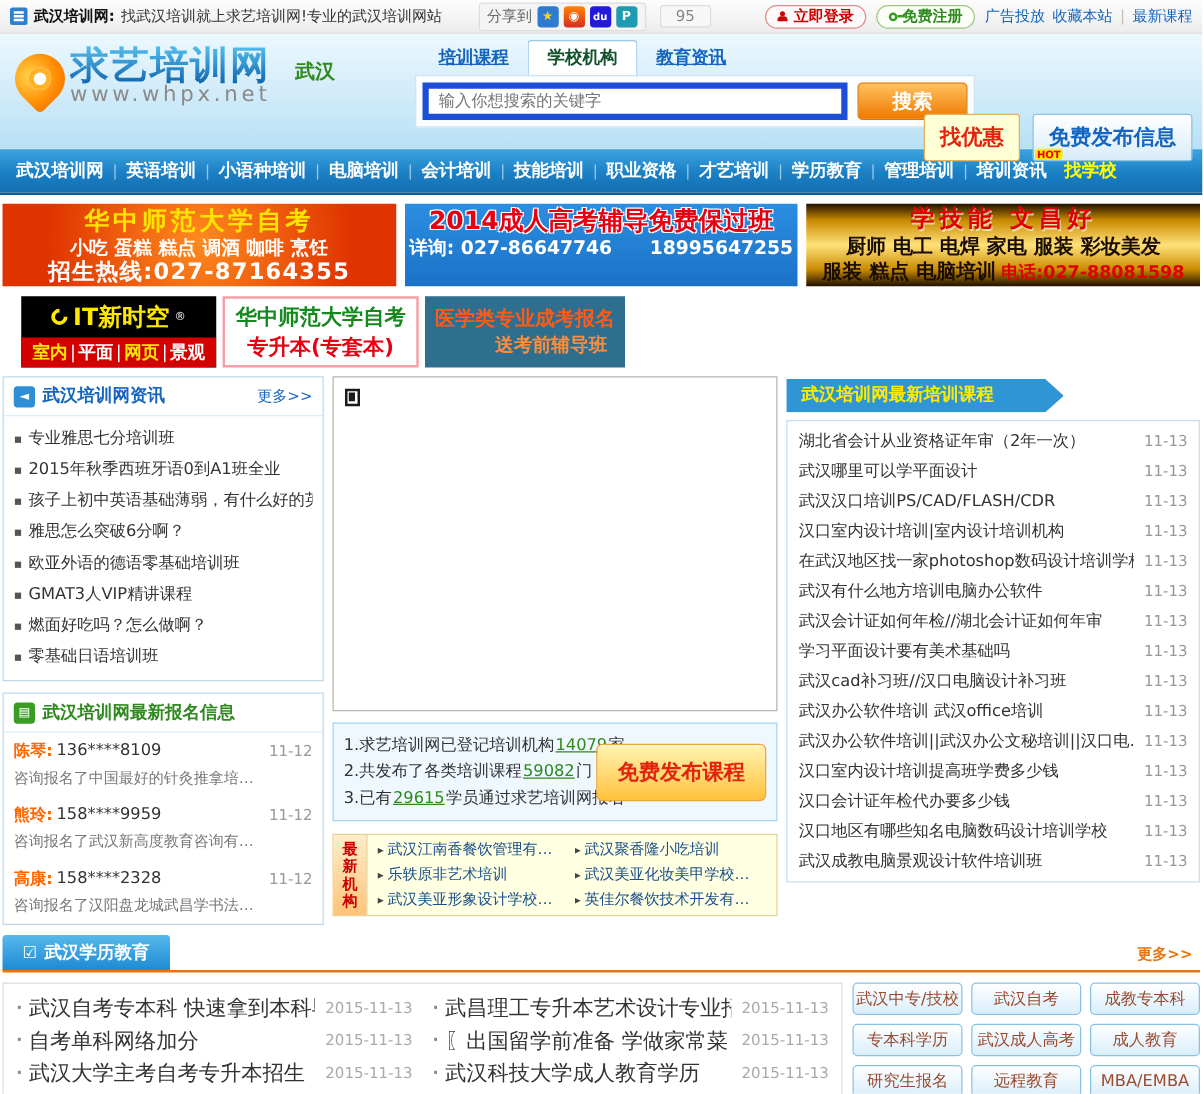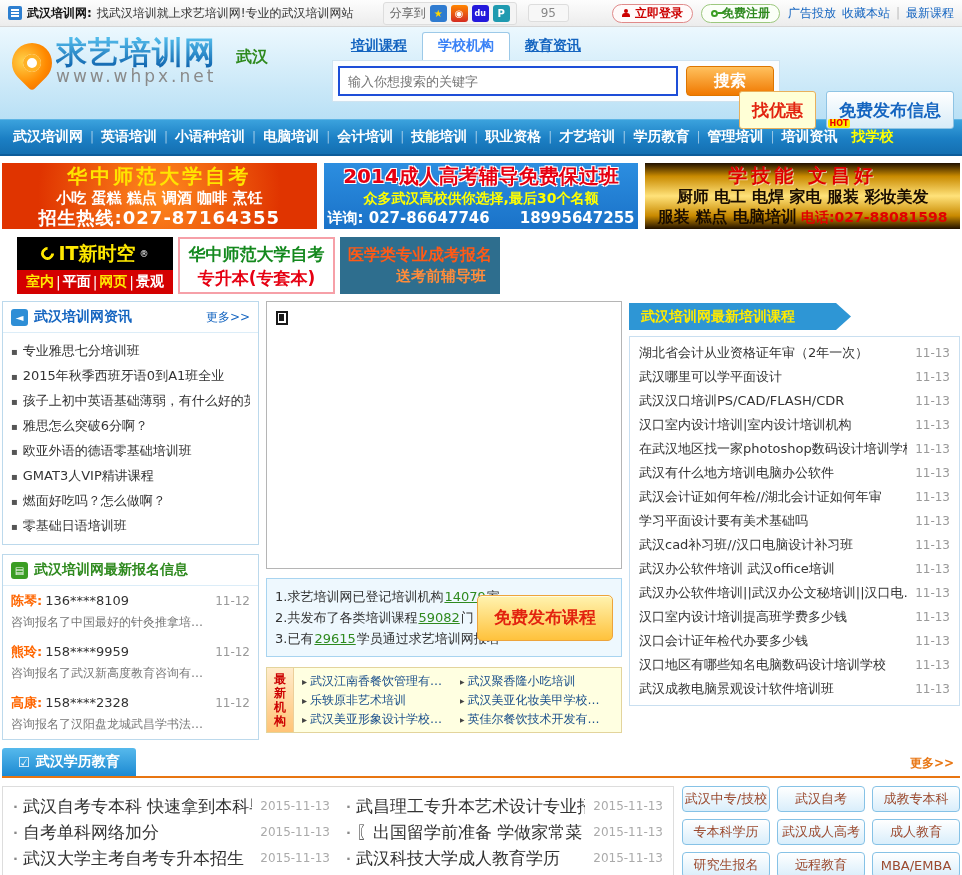--- a/index.html
+++ b/index.html
@@ -48,24 +48,24 @@
                 background:#fff; box-shadow:inset 0 0 0 4px #ffb225; }
   .logo-text { line-height:1; }
   .logo-row { display:flex; align-items:flex-end; gap:20px; }
   .logo-title { font-size:31px; font-weight:bold; letter-spacing:1px;
                 background:linear-gradient(#54bdec,#0f63ad); -webkit-background-clip:text; background-clip:text; color:transparent; }
   .logo-city { color:#2f8a1f; font-weight:bold; font-size:16px; padding-bottom:3px; }
   .logo-url { color:#8a8a8a; font-size:17px; letter-spacing:3px; margin-top:2px; }
   .header-center { position:absolute; left:332px; top:6px; }
   .tabs { display:flex; align-items:flex-end; height:27px; padding-left:4px; }
   .tab { padding:4px 15px 5px; font-size:14px; font-weight:bold; color:#1565c0; text-decoration:underline; }
-  .tab.active { background:#fff; color:#3b82f6; text-decoration:none; border:1px solid #9cc9e8; border-bottom:none;
+  .tab.active { background:#fff; color:#14532d; text-decoration:none; border:1px solid #9cc9e8; border-bottom:none;
                 border-radius:3px 3px 0 0; }
   .search-panel { width:448px; background:#fbfdff; border:1px solid #cfe3f0; padding:5px; display:flex; }
-  .search-input { flex:1; height:30px; border:2px solid #1d4ed8; padding:0 8px; font-size:13px; color:#555;
+  .search-input { flex:1; height:30px; border:5px solid #1d4ed8; padding:0 8px; font-size:13px; color:#555;
                   font-family:inherit; }
   .search-btn { width:88px; height:30px; margin-left:8px; background:linear-gradient(#ffc15e,#f07800);
                 border:1px solid #dd7500; border-radius:4px; color:#fff; font-weight:bold; font-size:16px; cursor:pointer; }
   .header-right { position:absolute; right:8px; top:64px; display:flex; gap:10px; }
   .coupon-btn { height:38px; line-height:36px; padding:0 12px; background:#ffffd6; border:1px solid #e8b05c;
                 color:#e2230f; font-weight:bold; font-size:17px; border-radius:3px; }
   .post-btn { height:38px; line-height:36px; padding:0 12px; background:linear-gradient(#ffffff,#d8ecf8);
               border:1px solid #8fc4e4; color:#1565c0; font-weight:bold; font-size:17px; border-radius:3px; }
 
   
@@ -273,21 +273,20 @@
 </div>
 
 <div class="brow1">
   <div class="bn bn-chef">
     <div class="l1">华中师范大学自考</div>
     <div class="l2">小吃 蛋糕 糕点 调酒 咖啡 烹饪</div>
     <div class="l3">招生热线:027-87164355</div>
   </div>
   <div class="bn bn-gk">
     <div class="l1">2014成人高考辅导免费保过班</div>
-    <div class="l2">众多武汉高校供你选择,最后30个名额</div>
     <div class="l3">详询: 027-86647746　　18995647255</div>
   </div>
   <div class="bn bn-wc">
     <div class="l1">学技能 文昌好</div>
     <div class="l2">厨师 电工 电焊 家电 服装 彩妆美发</div>
     <div class="l3"><span>服装 糕点 电脑培训</span><span class="ph">电话:027-88081598</span></div>
   </div>
 </div>
 
 <div class="brow2">

